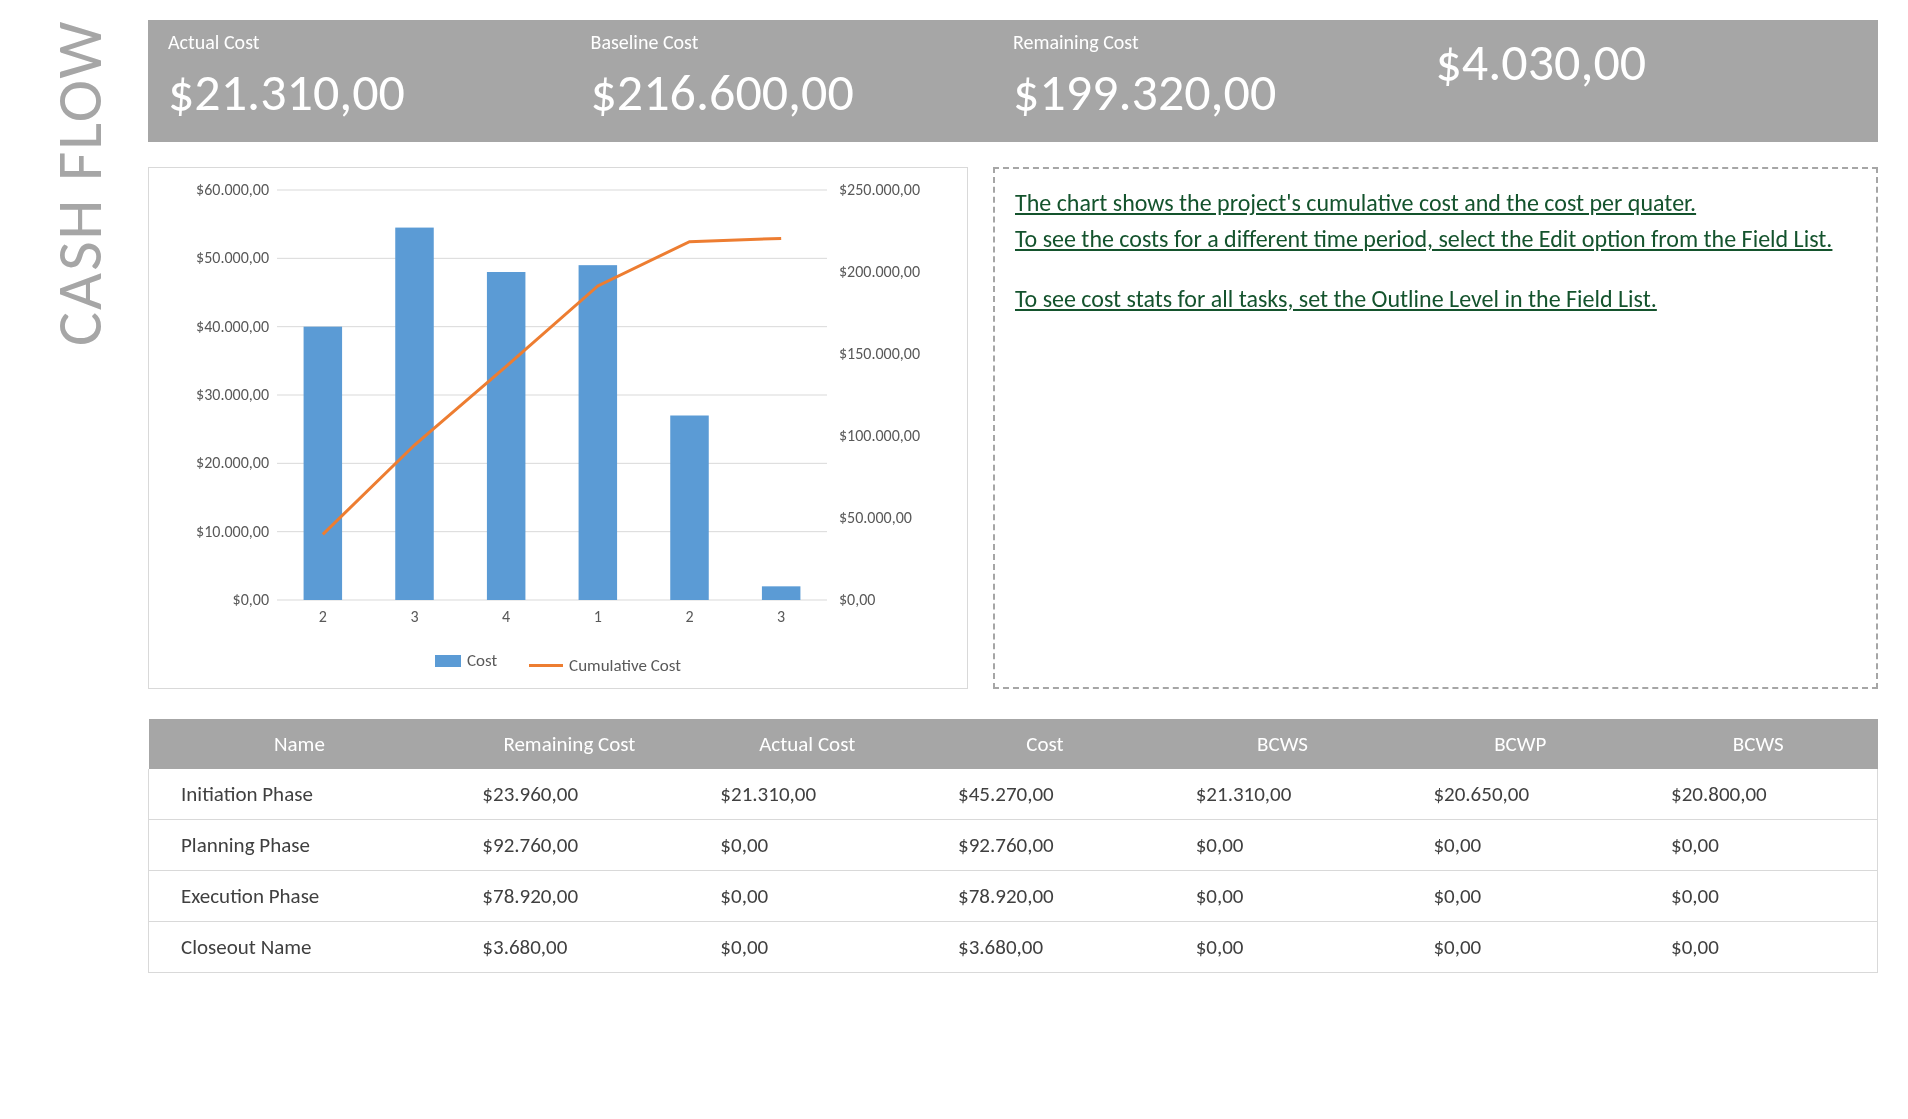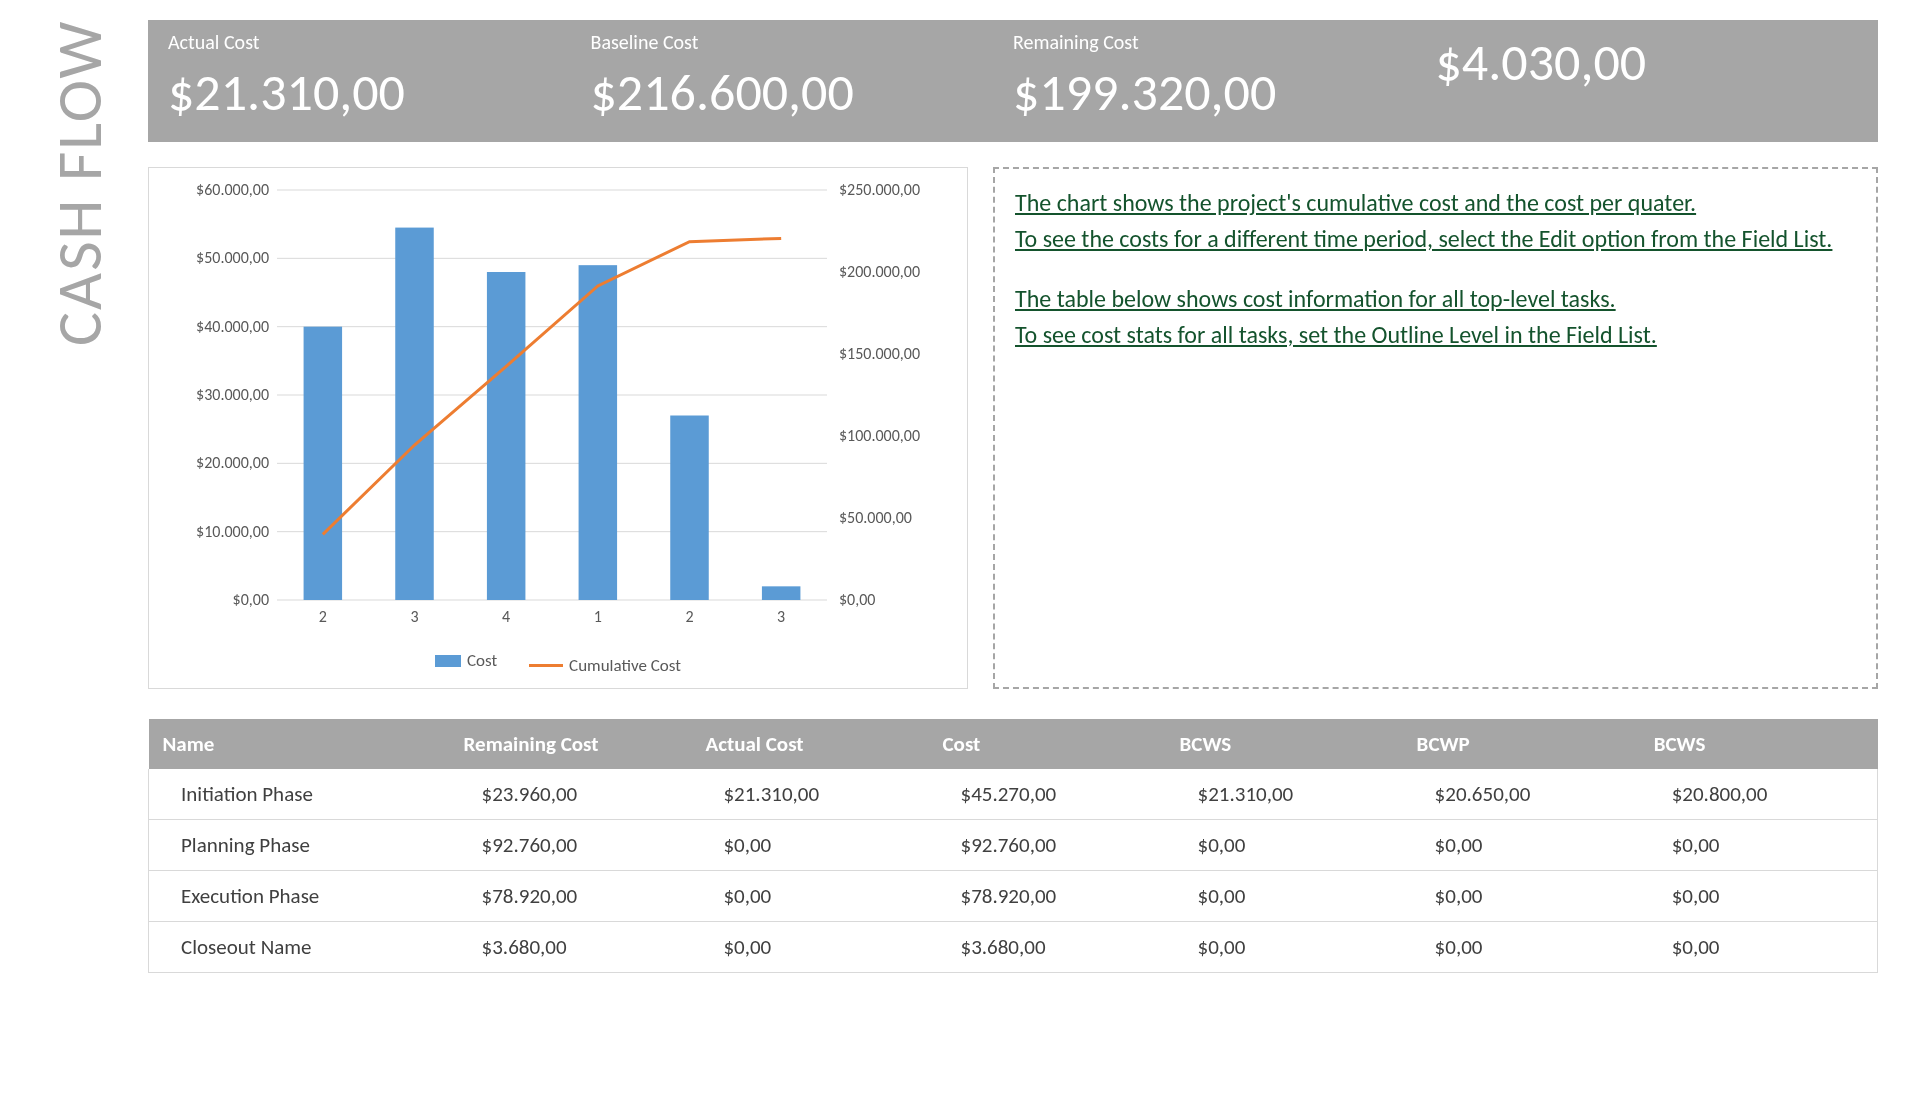--- a/index.html
+++ b/index.html
@@ -83,22 +83,22 @@
 
   table.data {
     width: 100%;
     border-collapse: collapse;
     margin-top: 30px;
     font-size: 21px;
   }
   table.data thead th {
     background: #a6a6a6;
     color: #ffffff;
-    text-align: left;
-    font-weight: 700;
+    text-align: center;
+    font-weight: 400;
     padding: 12px 14px;
   }
   table.data tbody td {
     padding: 12px 32px;
     border-bottom: 1px solid #d9d9d9;
     color: #404040;
   }
   table.data tbody tr td:first-child { border-left: 1px solid #d9d9d9; }
   table.data tbody tr td:last-child { border-right: 1px solid #d9d9d9; }
 </style>
@@ -172,21 +172,20 @@
           <span class="legend-item">
             <span class="legend-line"></span>
             <span>Cumulative Cost</span>
           </span>
         </div>
       </div>
       <div class="desc-box">
         <p>The chart shows the project's cumulative cost and the cost per quater.</p>
         <p>To see the costs for a different time period, select the Edit option from the Field List.</p>
         <div class="desc-gap"></div>
-        <p>The table below shows cost information for all top-level tasks.</p>
         <p>To see cost stats for all tasks, set the Outline Level in the Field List.</p>
       </div>
     </div>
 
     <table class="data">
       <thead>
         <tr id="table-header-row">
             <th>Name</th>
             <th>Remaining Cost</th>
             <th>Actual Cost</th>

